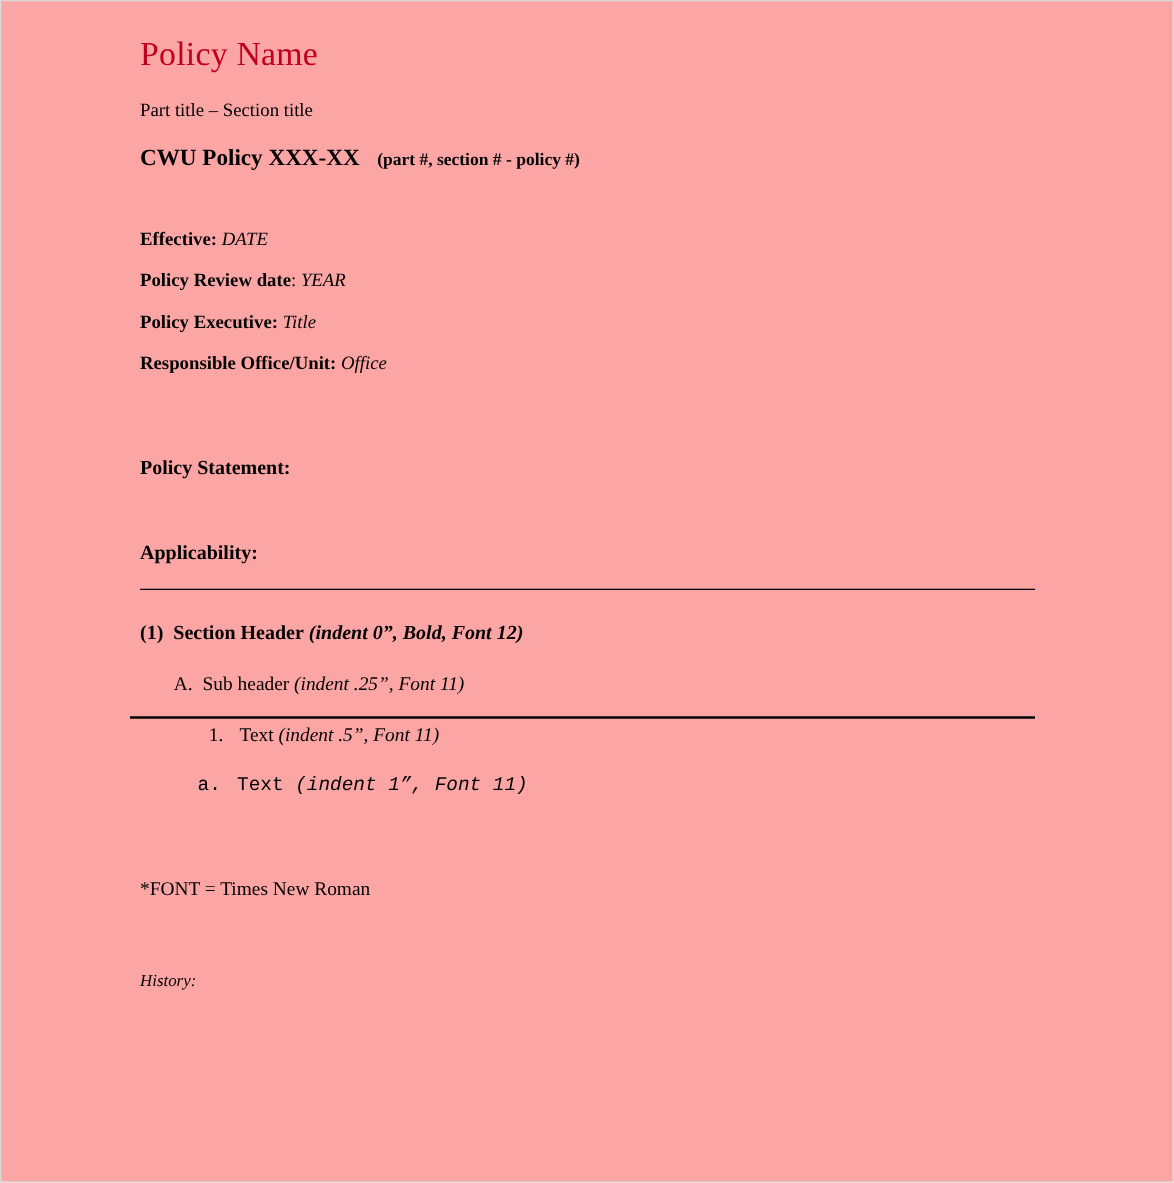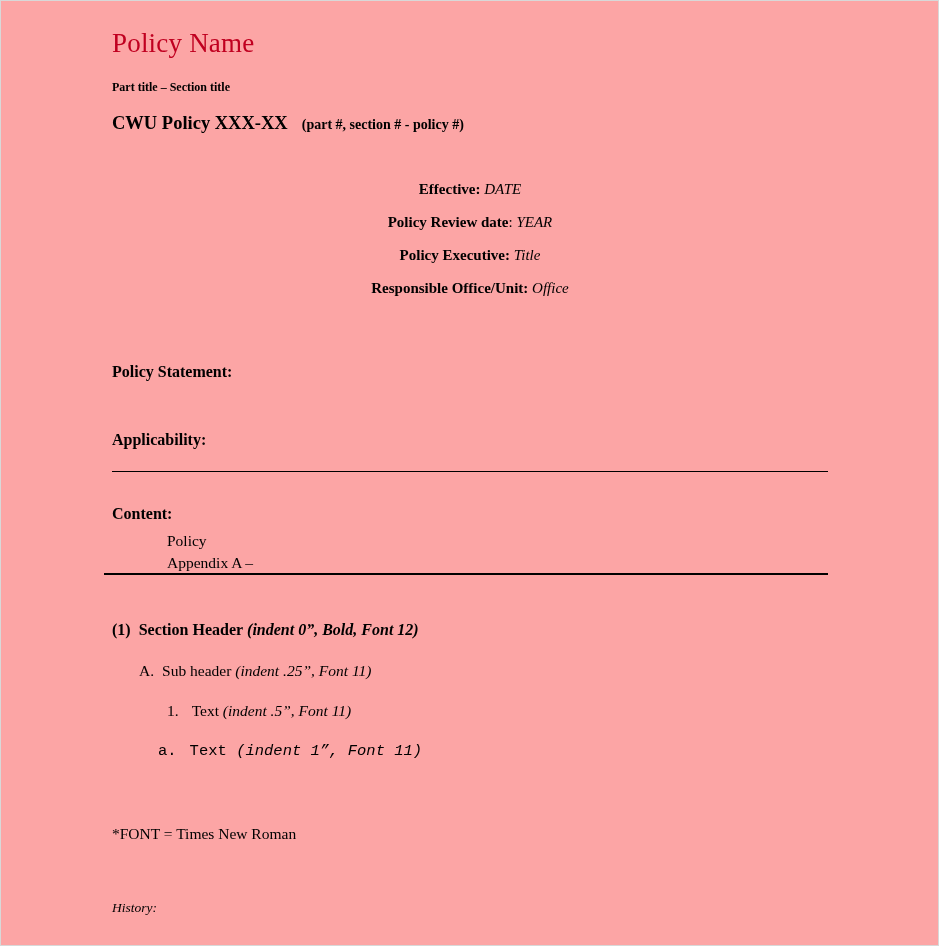--- a/index.html
+++ b/index.html
@@ -32,22 +32,22 @@
     font-size: 27px;
     font-weight: normal;
     color: #C00020;
     margin: 0;
     padding-top: 27px;
     line-height: 1.15;
     letter-spacing: 0.2px;
   }
 
   .part-title {
-    font-size: 12px;
-    font-weight: bold;
+    font-size: 15px;
+    font-weight: normal;
     margin: 0;
     padding-top: 21px;
     line-height: 1.2;
   }
 
   .policy-number-line {
     margin: 0;
     padding-top: 18px;
     line-height: 1.2;
     white-space: nowrap;
@@ -65,21 +65,20 @@
 
   
   .meta-block {
     padding-top: 47px;
   }
   .meta-row {
     font-size: 15px;
     line-height: 1.0;
     padding-bottom: 18px;
     white-space: nowrap;
-    text-align: center;
   }
   .meta-label {
     font-weight: bold;
   }
   .meta-sep {
     font-weight: normal;
   }
   .meta-value {
     font-style: italic;
     font-weight: normal;
@@ -202,25 +201,20 @@
         <span class="meta-label">Responsible Office/Unit</span><span class="meta-label">:</span>
         <span class="meta-value">Office</span>
       </div>
 
     </div>
 
     <div class="section-heading policy-statement-heading">Policy Statement:</div>
 
     <div class="section-heading applicability-heading">Applicability:</div>
 
-    <div class="content-block">
-      <div class="content-heading">Content:</div>
-      <div class="content-item">Policy</div>
-      <div class="content-item">Appendix A –</div>
-    </div>
 
     <div class="outline-block">
 
       <div class="outline-row outline-l0">
         <span class="marker-bold">(1)</span><span class="gap-sm"></span><span class="outline-label-bold">Section Header</span>
         <span class="outline-note-bold">(indent 0”, Bold, Font 12)</span>
       </div>
 
       <div class="outline-row outline-l1">
         <span class="marker">A.</span><span class="gap-sm"></span><span class="outline-label">Sub header</span>

